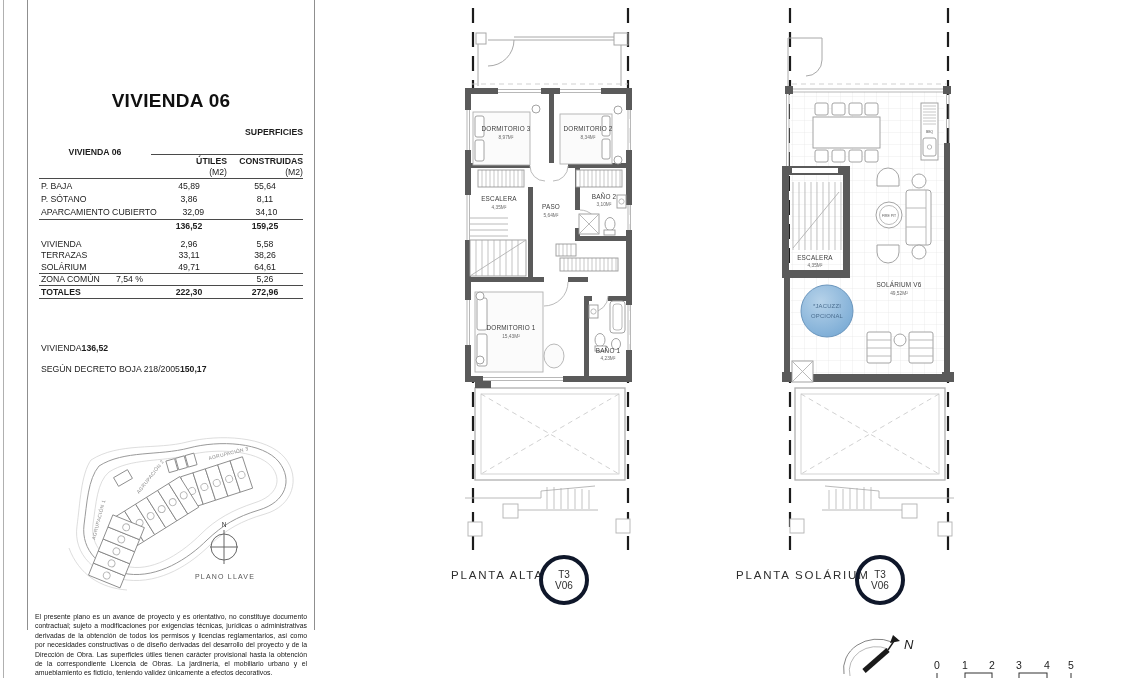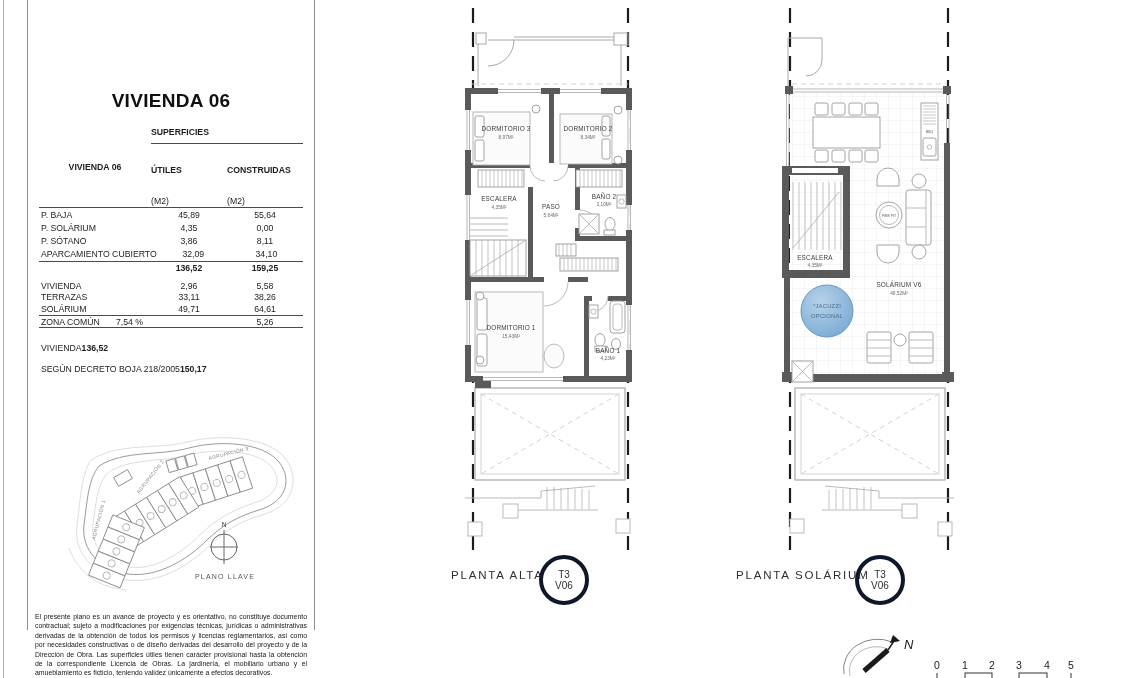--- a/index.html
+++ b/index.html
@@ -8,23 +8,23 @@
   .edge{position:absolute;left:3px;top:0;width:1px;height:678px;background:#b0b0b0;}
   .panel{position:absolute;left:27px;top:0;width:286px;height:630px;
          border-left:1px solid #8f8f8f;border-right:1px solid #8f8f8f;}
   .panel-title{position:absolute;top:90px;left:0;right:0;text-align:center;
                font-size:19px;font-weight:bold;color:#101010;letter-spacing:.3px;}
   
   .stable{position:absolute;left:11px;right:11px;top:127px;font-size:8.7px;color:#1c1c1c;}
   .thead{display:flex;border-bottom:1px solid #4a4a4a;padding-bottom:1px;}
   .th-corner{flex:1;display:flex;align-items:center;justify-content:center;font-weight:bold;}
   .th-right{width:152px;}
-  .g-title{text-align:left;font-weight:bold;border-bottom:1px solid #4a4a4a;padding-bottom:6px;}
+  .g-title{text-align:right;font-weight:bold;border-bottom:1px solid #4a4a4a;padding-bottom:17px;}
   .g-cols,.g-units{display:flex;margin-top:1px;}
-  .g-cols span,.g-units span{width:76px;text-align:left;margin-top:20px;}
+  .g-cols span,.g-units span{width:76px;text-align:right;}
   .g-cols span{font-weight:bold;}
   .tr{display:flex;align-items:center;height:13.2px;}
   .tr.sm{height:11.6px;}
   .tr .lab{flex:1;padding-left:2px;white-space:nowrap;}
   .tr .v{width:76px;text-align:center;}
   .line-t{border-top:1px solid #4a4a4a;}
   .bold{font-weight:bold;}
   .gap{height:5px;}
   .hr{border-top:1px solid #4a4a4a;}
   .pct{display:inline-block;margin-left:16px;}
@@ -88,25 +88,20 @@
             <span>(M2)</span>
           </div>
         </div>
       </div>
       <div class="tr">
           <div class="lab">P. BAJA</div>
           <div class="v">45,89</div>
           <div class="v">55,64</div>
         </div>
       <div class="tr">
-          <div class="lab">P. SOLÁRIUM</div>
-          <div class="v">4,35</div>
-          <div class="v">0,00</div>
-        </div>
-      <div class="tr">
           <div class="lab">P. SÓTANO</div>
           <div class="v">3,86</div>
           <div class="v">8,11</div>
         </div>
       <div class="tr">
           <div class="lab">APARCAMIENTO CUBIERTO</div>
           <div class="v">32,09</div>
           <div class="v">34,10</div>
         </div>
       <div class="tr line-t bold">
@@ -127,20 +122,25 @@
         </div>
       <div class="tr sm">
           <div class="lab">SOLÁRIUM</div>
           <div class="v">49,71</div>
           <div class="v">64,61</div>
         </div>
       <div class="tr sm line-t">
         <div class="lab"><span>ZONA COMÚN</span><span class="pct">7,54 %</span></div>
         <div class="v"></div>
           <div class="v">5,26</div>
+      </div>
+      <div class="tr sm line-t bold">
+        <div class="lab">TOTALES</div>
+        <div class="v">222,30</div>
+        <div class="v">272,96</div>
       </div>
       <div class="hr"></div>
     </div>
 
     <div class="boja">
       <div class="boja-row">
         <span>VIVIENDA</span>
           <span class="bv">136,52</span>
       </div>
       <div class="boja-row">

